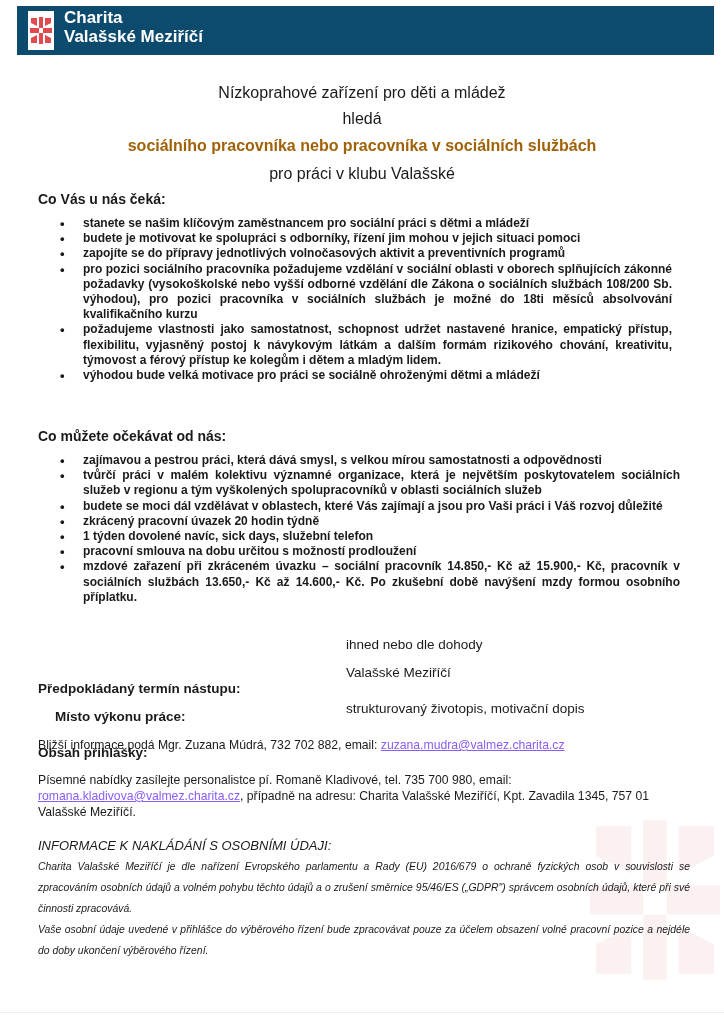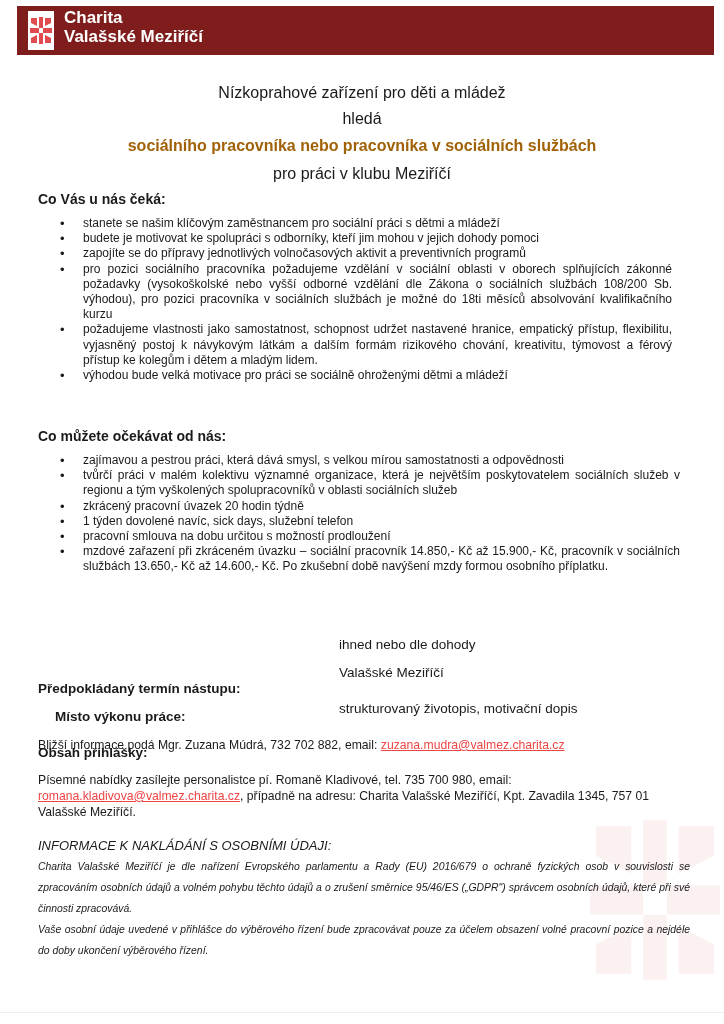--- a/index.html
+++ b/index.html
@@ -1,39 +1,39 @@
 <!DOCTYPE html>
 <html><head>
 <meta charset="utf-8">
 <style>
   html, body { margin: 0; padding: 0; background: #ffffff; }
   body { width: 724px; height: 1024px; position: relative; overflow: hidden;
          font-family: "Liberation Sans", sans-serif; color: #1a1a1a; }
   .header { position: absolute; left: 17px; top: 6px; width: 697px; height: 49px;
-            background: #7f1d1d; }
+            background: #0c4a6e; }
   .logo-box { position: absolute; left: 11px; top: 5px; width: 26px; height: 39px; background: #fff; }
   .logo-box svg { position: absolute; left: 2px; top: 6px; }
   .brand { position: absolute; left: 47px; top: 2px; color: #fff; font-weight: bold;
            font-size: 17px; line-height: 19px; }
   .center { position: absolute; left: 0; width: 724px; text-align: center; }
   .t1 { top: 84px; font-size: 16px; }
   .t2 { top: 110px; font-size: 16px; }
   .t3 { top: 137px; font-size: 16px; font-weight: bold; color: #a16207; }
   .t4 { top: 165px; font-size: 16px; }
   .h { position: absolute; left: 38px; font-weight: bold; font-size: 14px; }
   ul.list { position: absolute; left: 60px; margin: 0; padding: 0; list-style: none; font-size: 12px; line-height: 15.2px; }
-  ul.list li { position: relative; padding-left: 23px; }
+  ul.list li { position: relative; padding-left: 23px; font-weight: bold; }
   ul.list li::before { content: "•"; position: absolute; left: 0; top: 0; font-size: 13px; }
   .list1 { top: 216px; width: 612px; text-align: justify; }
   .list2 { top: 453px; width: 620px; text-align: justify; }
   .list2 li { padding-left: 18px; }
   .kv-label { position: absolute; left: 38px; font-weight: bold; font-size: 13.5px; margin-top: 44px; }
-  .kv-value { position: absolute; left: 339px; font-size: 13.5px; }
+  .kv-value { position: absolute; left: 346px; font-size: 13.5px; }
   .para { position: absolute; left: 38px; font-size: 12.2px; line-height: 16px; width: 660px; }
-  a.link { color: #ef4444; text-decoration: underline; }
+  a.link { color: #8b5cf6; text-decoration: underline; }
   .gdpr-title { position: absolute; left: 38px; top: 838px; font-style: italic; font-size: 13px; }
   .gdpr { position: absolute; left: 38px; top: 856px; width: 652px; font-style: italic; font-size: 10.4px; line-height: 21px; text-align: justify; }
   .watermark { position: absolute; left: 590px; top: 800px; opacity: 0.07; }
   .bottom-line { position: absolute; left: 0; top: 1012px; width: 724px; height: 1px; background: #eeeeee; }
 </style>
 </head>
 <body>
 
 <div class="header">
   <div class="logo-box">
@@ -52,36 +52,37 @@
   </div>
   <div class="brand">
     <div>Charita</div>
     <div>Valašské Meziříčí</div>
   </div>
 </div>
 
 <div class="center t1">Nízkoprahové zařízení pro děti a mládež</div>
 <div class="center t2">hledá</div>
 <div class="center t3">sociálního pracovníka nebo pracovníka v sociálních službách</div>
-<div class="center t4">pro práci v klubu Meziříčí</div>
+<div class="center t4">pro práci v klubu Valašské</div>
 
 <div class="h" style="top:191px;">Co Vás u nás čeká:</div>
 <ul class="list list1">
   <li>stanete se našim klíčovým zaměstnancem pro sociální práci s dětmi a mládeží</li>
-  <li>budete je motivovat ke spolupráci s odborníky, kteří jim mohou v jejich dohody pomoci</li>
+  <li>budete je motivovat ke spolupráci s odborníky, řízení jim mohou v jejich situaci pomoci</li>
   <li>zapojíte se do přípravy jednotlivých volnočasových aktivit a preventivních programů</li>
   <li>pro pozici sociálního pracovníka požadujeme vzdělání v sociální oblasti v oborech splňujících zákonné požadavky (vysokoškolské nebo  vyšší odborné vzdělání dle Zákona o sociálních službách 108/200 Sb. výhodou), pro pozici pracovníka v sociálních službách je možné do 18ti měsíců absolvování kvalifikačního kurzu</li>
   <li>požadujeme vlastnosti jako samostatnost, schopnost udržet nastavené hranice, empatický přístup, flexibilitu, vyjasněný postoj k návykovým látkám a dalším formám rizikového chování, kreativitu, týmovost a férový přístup ke kolegům i dětem a mladým lidem.</li>
   <li>výhodou bude velká motivace pro práci se sociálně ohroženými dětmi a mládeží</li>
 </ul>
 
 <div class="h" style="top:428px;">Co můžete očekávat od nás:</div>
 <ul class="list list2">
   <li>zajímavou a pestrou práci, která dává smysl, s velkou mírou samostatnosti a odpovědnosti</li>
   <li>tvůrčí práci v malém kolektivu významné organizace, která je největším poskytovatelem sociálních služeb v regionu a tým vyškolených spolupracovníků v oblasti sociálních služeb</li>
+  <li>budete se moci dál vzdělávat v oblastech, které Vás zajímají a jsou pro Vaši práci i Váš rozvoj důležité</li>
   <li>zkrácený pracovní úvazek 20 hodin týdně</li>
   <li>1 týden dovolené navíc, sick days, služební telefon</li>
   <li>pracovní smlouva na dobu určitou s možností prodloužení</li>
   <li>mzdové zařazení při zkráceném úvazku – sociální pracovník  14.850,- Kč až 15.900,- Kč, pracovník v sociálních službách 13.650,-  Kč až 14.600,- Kč.  Po zkušební době navýšení mzdy formou osobního příplatku.</li>
 </ul>
 
 <div class="kv-label" style="top:637px;">Předpokládaný termín nástupu:</div>
 <div class="kv-value" style="top:637px;">ihned nebo dle dohody</div>
 <div class="kv-label" style="top:665px;padding-left:17px;">Místo výkonu práce:</div>
 <div class="kv-value" style="top:665px;">Valašské Meziříčí</div>

